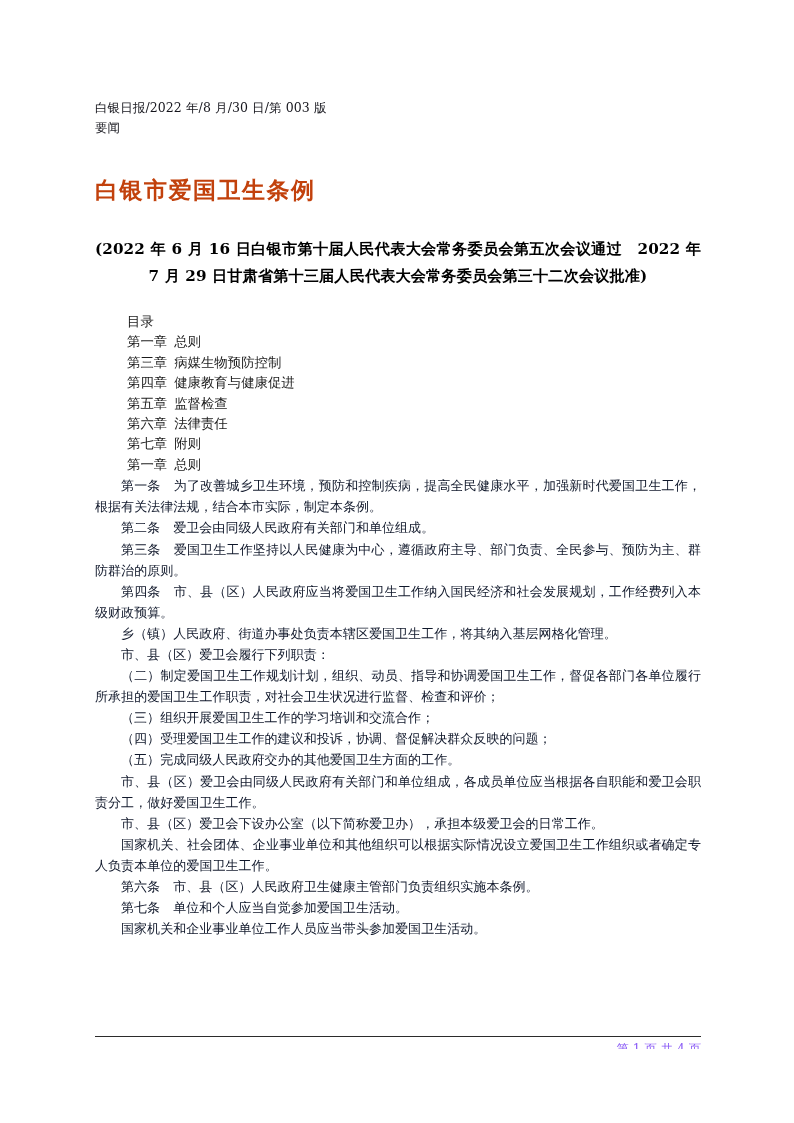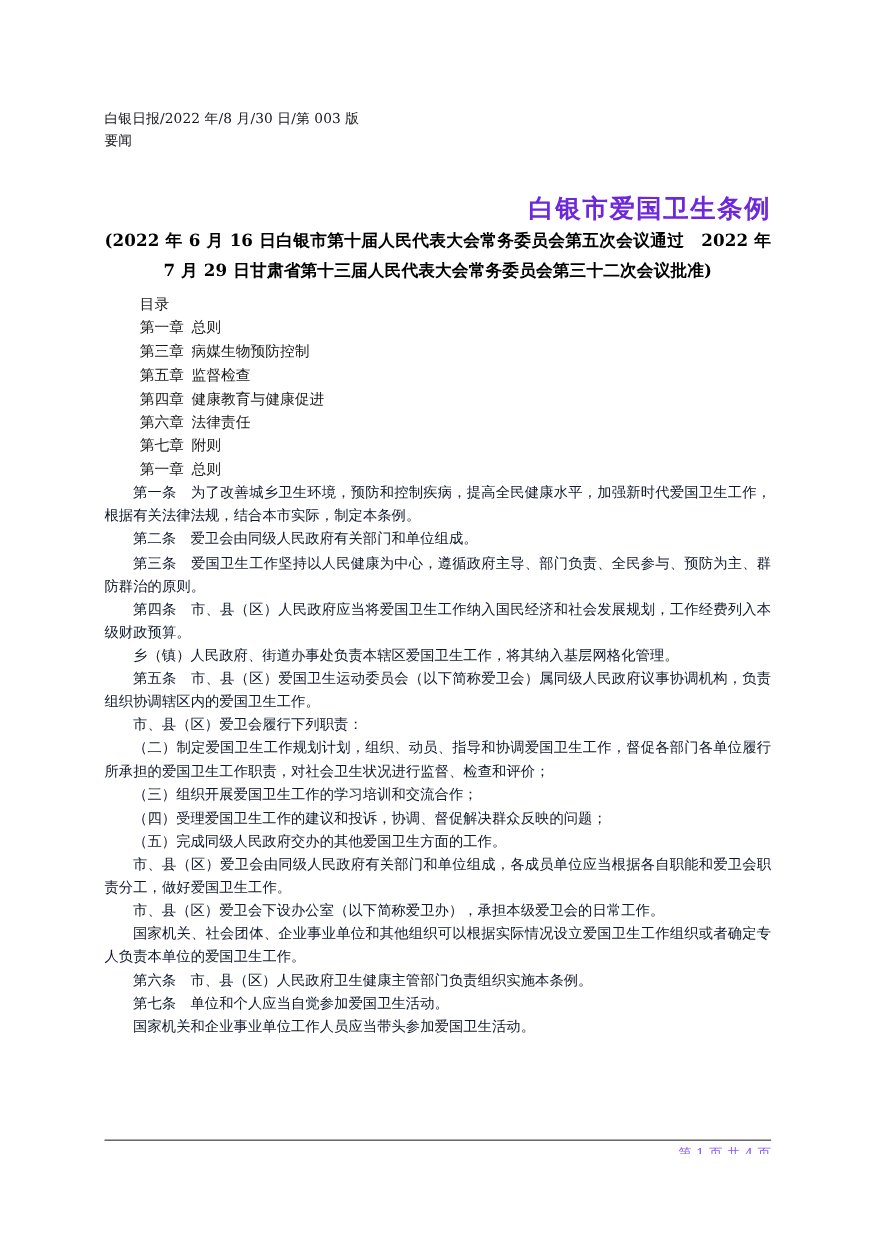--- a/index.html
+++ b/index.html
@@ -33,49 +33,50 @@
     font-size: 12.5px;
     line-height: 20px;
     color: #15151c;
     letter-spacing: 0.1px;
   }
   .masthead div { white-space: nowrap; }
 
   
   .doc-title {
     margin-top: 36px;
-    text-align: right;
+    text-align: left;
     font-size: 23px;
     font-weight: bold;
     letter-spacing: 1.5px;
-    color: #6d28d9;
+    color: #c2410c;
     line-height: 32px;
   }
 
   
   .promulgation {
+    margin-top: 30px;
     font-size: 15.2px;
     font-weight: bold;
     line-height: 27px;
     color: #000000;
     text-align: justify;
     text-align-last: center;
     letter-spacing: 0.1px;
   }
 
   
   .toc {
-    margin-top: 8px;
+    margin-top: 22px;
     padding-left: 32px;
     font-size: 13.4px;
     line-height: 20.4px;
     color: #1a1a1a;
   }
   .toc-line { white-space: nowrap; }
-  .toc-chapter-num { margin-right: 7px; font-family: Liberation Serif, serif; }
+  .toc-chapter-num { margin-right: 7px; }
 
   
   .body-text {
     margin-top: 0;
     font-size: 13px;
     line-height: 21.1px;
     text-align: justify;
     color: #0f172a;
     letter-spacing: 0.05px;
   }
@@ -144,43 +145,42 @@
 
     <div class="toc">
       <div class="toc-line">目录</div>
       <div class="toc-line">
         <span class="toc-chapter-num">第一章</span><span>总则</span>
       </div>
       <div class="toc-line">
         <span class="toc-chapter-num">第三章</span><span>病媒生物预防控制</span>
       </div>
       <div class="toc-line">
-        <span class="toc-chapter-num">第五章</span><span>监督检查</span>
+        <span class="toc-chapter-num">第四章</span><span>健康教育与健康促进</span>
       </div>
       <div class="toc-line">
-        <span class="toc-chapter-num">第四章</span><span>健康教育与健康促进</span>
+        <span class="toc-chapter-num">第五章</span><span>监督检查</span>
       </div>
       <div class="toc-line">
         <span class="toc-chapter-num">第六章</span><span>法律责任</span>
       </div>
       <div class="toc-line">
         <span class="toc-chapter-num">第七章</span><span>附则</span>
       </div>
       <div class="toc-line">
         <span class="toc-chapter-num">第一章</span><span>总则</span>
       </div>
     </div>
 
     <div class="body-text">
       <p>第一条　为了改善城乡卫生环境，预防和控制疾病，提高全民健康水平，加强新时代爱国卫生工作，根据有关法律法规，结合本市实际，制定本条例。</p>
       <p>第二条　爱卫会由同级人民政府有关部门和单位组成。</p>
       <p>第三条　爱国卫生工作坚持以人民健康为中心，遵循政府主导、部门负责、全民参与、预防为主、群防群治的原则。</p>
       <p>第四条　市、县（区）人民政府应当将爱国卫生工作纳入国民经济和社会发展规划，工作经费列入本级财政预算。</p>
       <p>乡（镇）人民政府、街道办事处负责本辖区爱国卫生工作，将其纳入基层网格化管理。</p>
-      <p>第五条　市、县（区）爱国卫生运动委员会（以下简称爱卫会）属同级人民政府议事协调机构，负责组织协调辖区内的爱国卫生工作。</p>
       <p>市、县（区）爱卫会履行下列职责：</p>
       <p>（二）制定爱国卫生工作规划计划，组织、动员、指导和协调爱国卫生工作，督促各部门各单位履行所承担的爱国卫生工作职责，对社会卫生状况进行监督、检查和评价；</p>
       <p>（三）组织开展爱国卫生工作的学习培训和交流合作；</p>
       <p>（四）受理爱国卫生工作的建议和投诉，协调、督促解决群众反映的问题；</p>
       <p>（五）完成同级人民政府交办的其他爱国卫生方面的工作。</p>
       <p>市、县（区）爱卫会由同级人民政府有关部门和单位组成，各成员单位应当根据各自职能和爱卫会职责分工，做好爱国卫生工作。</p>
       <p>市、县（区）爱卫会下设办公室（以下简称爱卫办），承担本级爱卫会的日常工作。</p>
       <p>国家机关、社会团体、企业事业单位和其他组织可以根据实际情况设立爱国卫生工作组织或者确定专人负责本单位的爱国卫生工作。</p>
       <p>第六条　市、县（区）人民政府卫生健康主管部门负责组织实施本条例。</p>
       <p>第七条　单位和个人应当自觉参加爱国卫生活动。</p>

